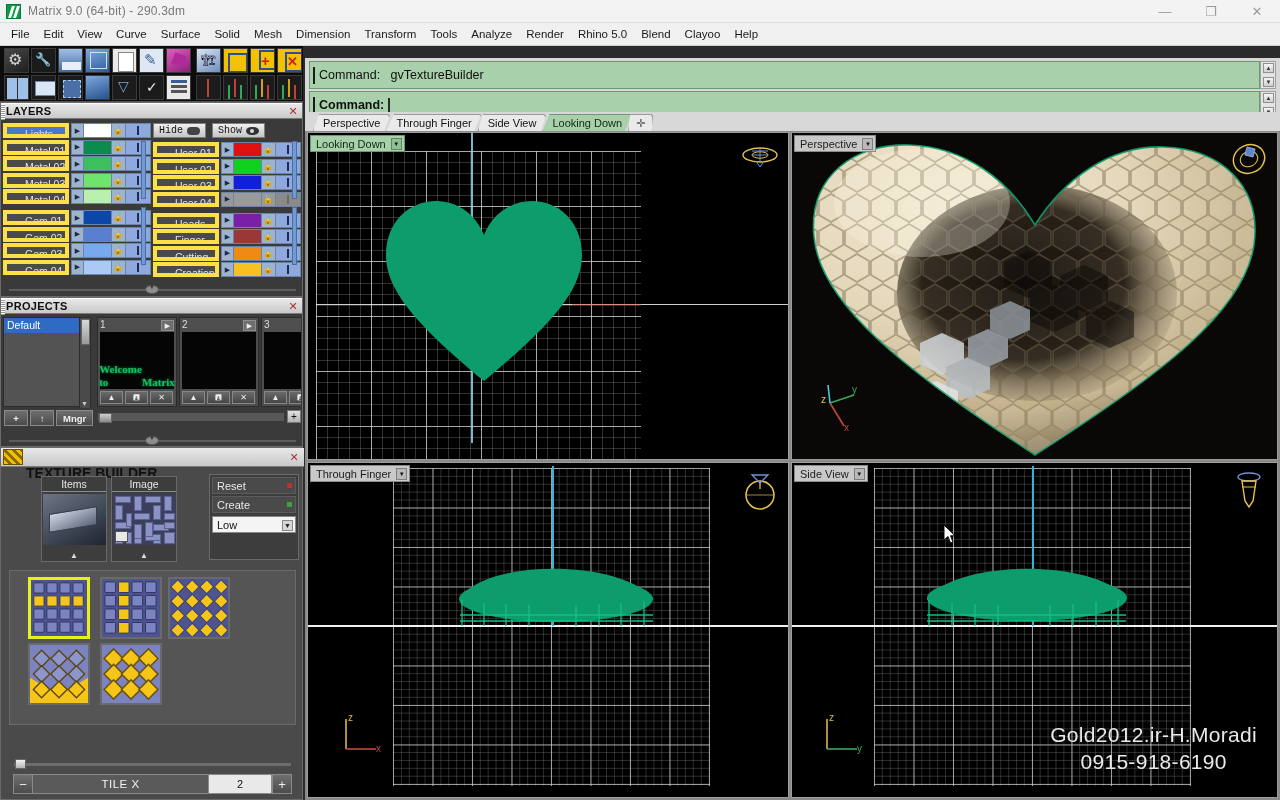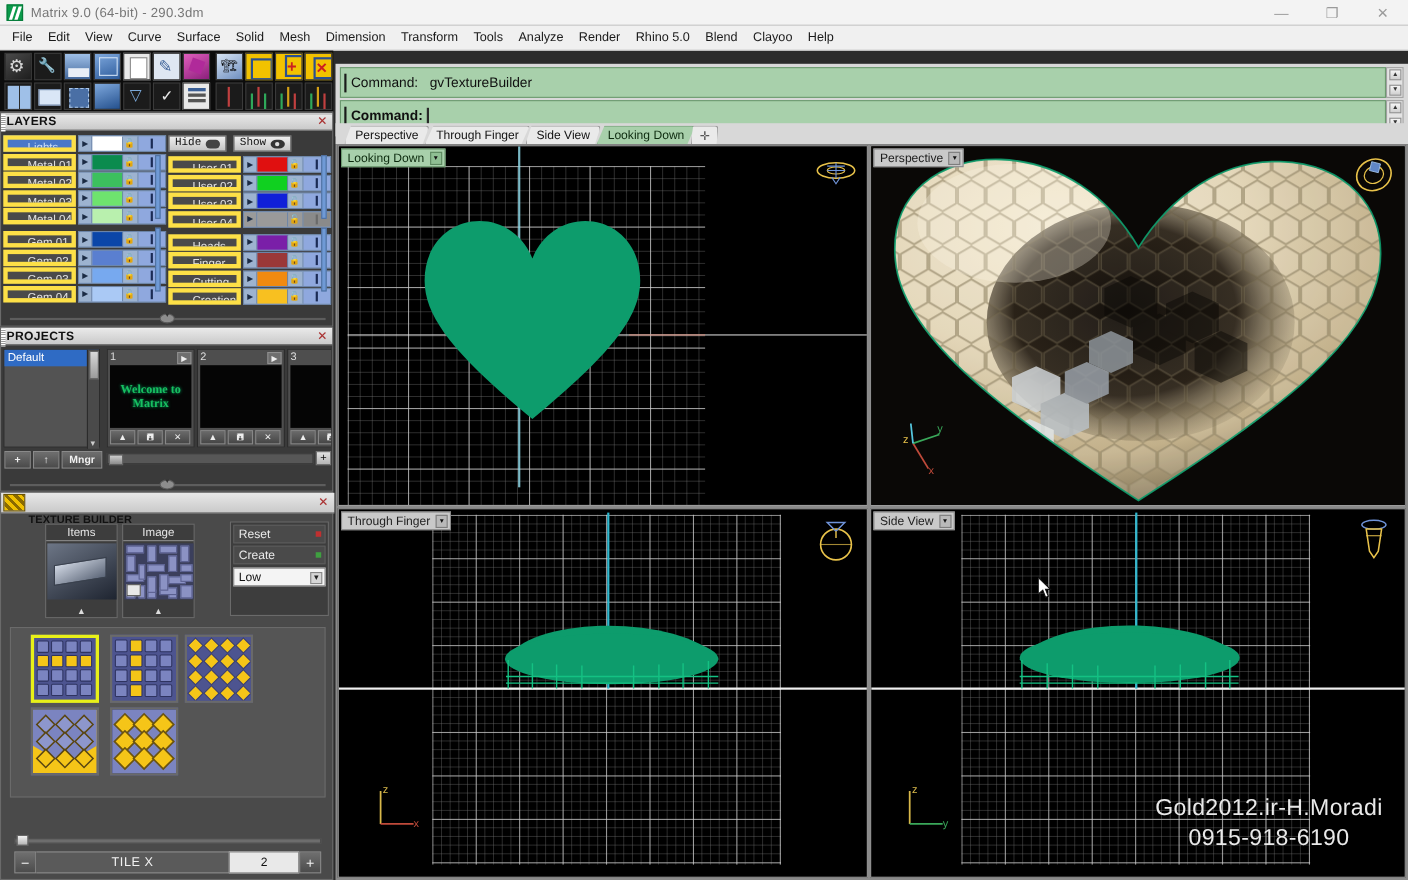--- a/index.html
+++ b/index.html
@@ -155,22 +155,22 @@
     display:flex; align-items:center; justify-content:center; }
   .prj-slots { position:absolute; left:96px; top:3px; width:204px; height:90px;
     display:flex; gap:2px; overflow:hidden; }
   .prj-slot { width:80px; height:90px; background:#4e4e4e; border:1px solid #2b2b2b;
     position:relative; flex:0 0 auto; }
   .prj-slot .num { position:absolute; left:2px; top:1px; font-size:10px; color:#ddd; }
   .prj-slot .play { position:absolute; right:2px; top:2px; width:13px; height:11px;
     background:#6e6e6e; border:1px solid #8e8e8e; font-size:7px; color:#eee;
     display:flex; align-items:center; justify-content:center; }
   .prj-thumb { position:absolute; left:2px; top:14px; width:74px; height:57px;
-    background:#050505; display:flex; align-items:center; justify-content:center;
-    flex-direction:column; }
+    background:#050505; display:flex; align-items:flex-end; justify-content:center;
+    flex-direction:row; }
   .prj-thumb span { color:#18c060; font-size:11px; font-weight:bold; line-height:13px;
     font-family:"Liberation Serif", serif; text-shadow:0 0 3px #0a6; }
   .prj-actions { position:absolute; left:2px; bottom:2px; display:flex; gap:2px; }
   .pa-btn { width:23px; height:13px; background:linear-gradient(180deg,#6a6a6a,#464646);
     border:1px solid #878787; color:#eee; font-size:8px; display:flex; align-items:center;
     justify-content:center; }
   .prj-hbar { position:absolute; left:96px; top:96px; width:204px; height:14px; display:flex; }
   .prj-hbar .tk { flex:1; height:10px; margin-top:2px; background:#575757; border:1px solid #3a3a3a;
     position:relative; }
   .prj-hbar .tk:before{content:"";position:absolute;left:1px;top:0px;width:11px;height:8px;
@@ -186,21 +186,21 @@
 
   
   .texb { position:absolute; left:0; top:447px; width:303px; height:353px;
     background:#4a4a4a; border:1px solid #6a6a6a; }
   .texb-hdr { position:absolute; left:0; top:0; width:303px; height:19px;
     background:linear-gradient(180deg,#e8e8e8,#c9c9c9); border-bottom:1px solid #7a7a7a;
     display:flex; align-items:center; }
   .texb-ico { width:20px; height:16px; margin:0 3px 0 2px;
     background:repeating-linear-gradient(45deg,#f0c000 0 3px,#8a6a00 3px 6px);
     border:1px solid #6a5200; }
-  .texb-hdr .ptitle { font-size:10px; font-weight:bold; color:#111;margin-top:31px; }
+  .texb-hdr .ptitle { font-size:14px; font-weight:bold; color:#111;margin-top:31px; }
   .texb-hdr .pclose { position:absolute; right:4px; top:3px; width:12px; height:12px;
     color:#a33; font-size:11px; line-height:12px; text-align:center; }
   .texb-top { position:absolute; left:0; top:25px; width:303px; height:93px; }
   .tb-box { position:absolute; top:3px; width:66px; height:86px; background:#3d3d3d;
     border:1px solid #6a6a6a; }
   .tb-box.items { left:40px; }
   .tb-box.image { left:110px; }
   .tb-box .cap { height:15px; font-size:10.5px; color:#e5e5e5; text-align:center;
     line-height:15px; border-bottom:1px solid #8a8a8a; }
   .tb-box .view { position:absolute; left:1px; top:17px; width:63px; height:51px; }

